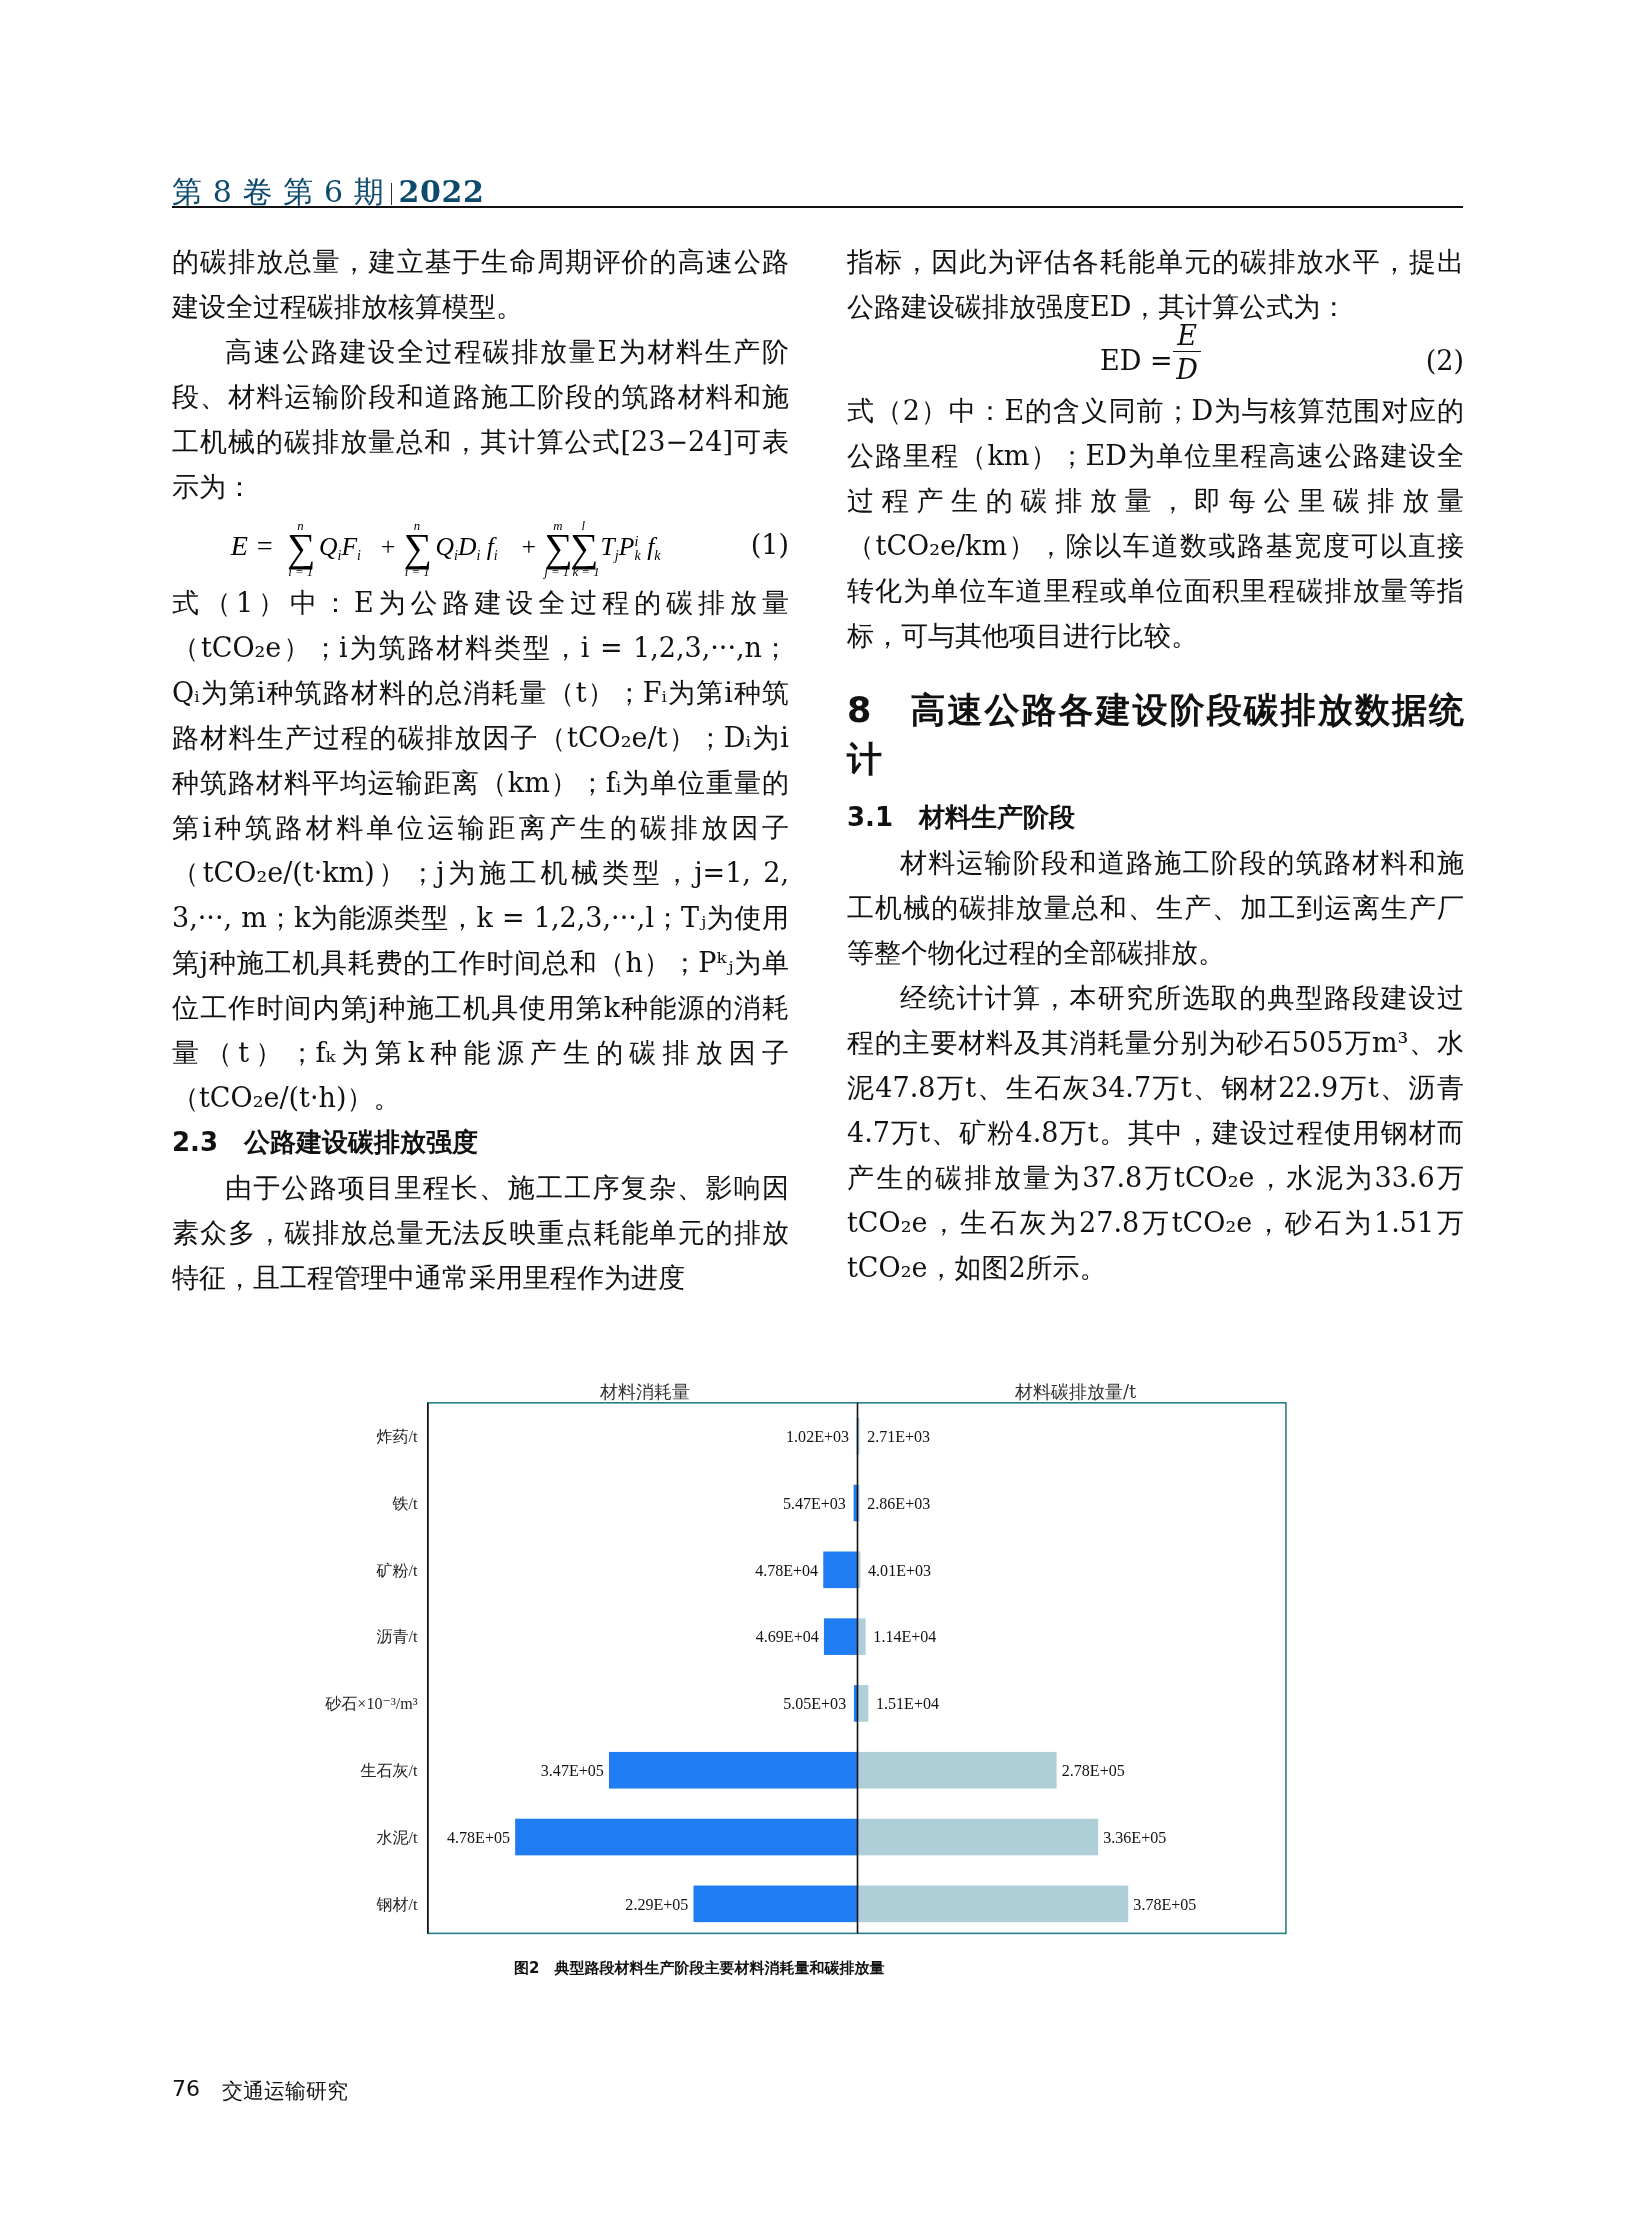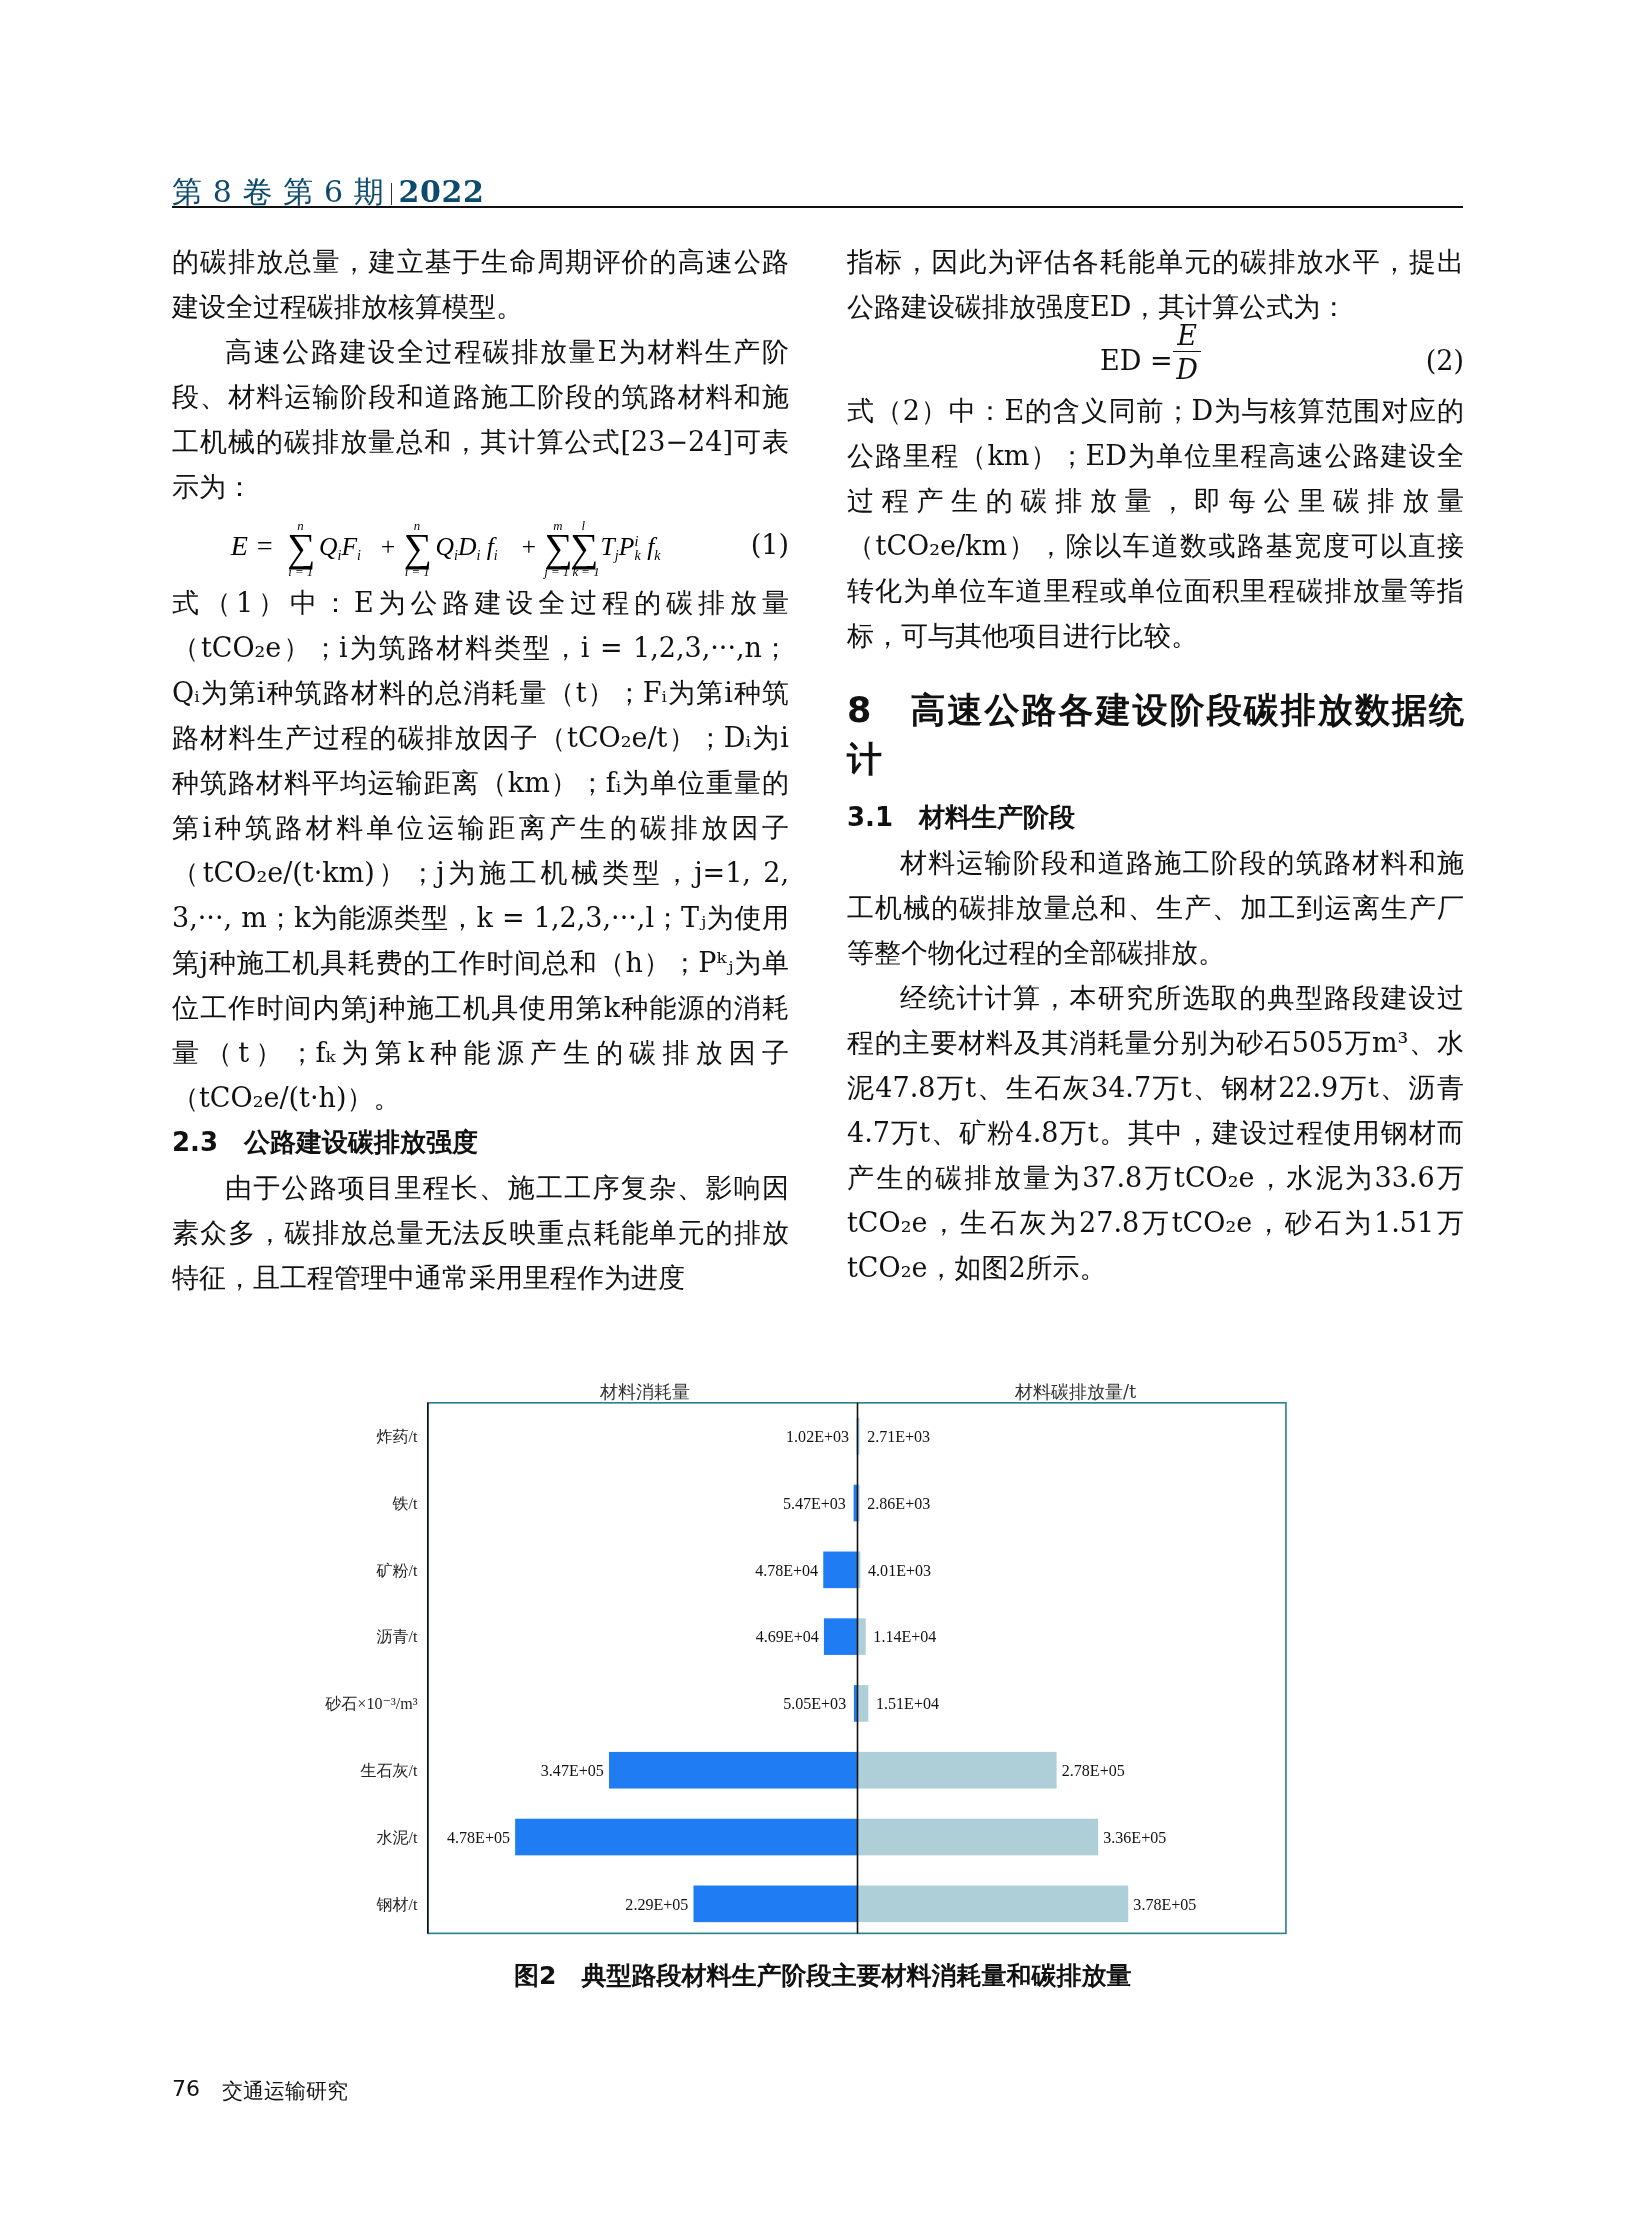--- a/index.html
+++ b/index.html
@@ -10,21 +10,21 @@
   .header .sep { display: inline-block; width: 1.3px; height: 22px; background: #333; vertical-align: -3.2px; margin: 0 6.4px; }
   .header-rule { left: 172px; top: 206px; width: 1291px; height: 1.9px; background: #111; }
   .col { width: 617px; font-size: 27px; line-height: 45px; text-align: justify; }
   .col p { margin: 0; }
   .indent { text-indent: 53px; }
   .sec-h2 { font-family: "DejaVu Sans", "Liberation Sans", sans-serif; font-weight: bold; font-size: 26px; line-height: 45px; }
   .sec-h1 { font-family: "DejaVu Sans", "Liberation Sans", sans-serif; font-weight: bold; font-size: 35px; line-height: 49px; }
   .eq { position: relative; height: 71px; font-style: italic; }
   .eq .num { position: absolute; right: 0; top: 13px; font-style: normal; }
   .chart-title { font-size: 18px; color: #333; }
-  .caption { font-family: "DejaVu Sans", "Liberation Sans", sans-serif; font-weight: bold; font-size: 25px; }
+  .caption { font-family: "DejaVu Sans", "Liberation Sans", sans-serif; font-weight: bold; font-size: 15px; }
   .footer-page { font-family: "DejaVu Sans", "Liberation Sans", sans-serif; font-size: 22px; }
   .footer-journal { font-family: "DejaVu Sans", "Liberation Sans", sans-serif; font-size: 21px; }
   svg text { font-family: "Liberation Serif", "DejaVu Serif", serif; }
 </style>
 </head>
 <body>
 
 <div class="abs header">
   <span>第 8 卷  第 6 期</span><span class="sep"></span><span style="font-weight:bold">2022</span>
 </div>

